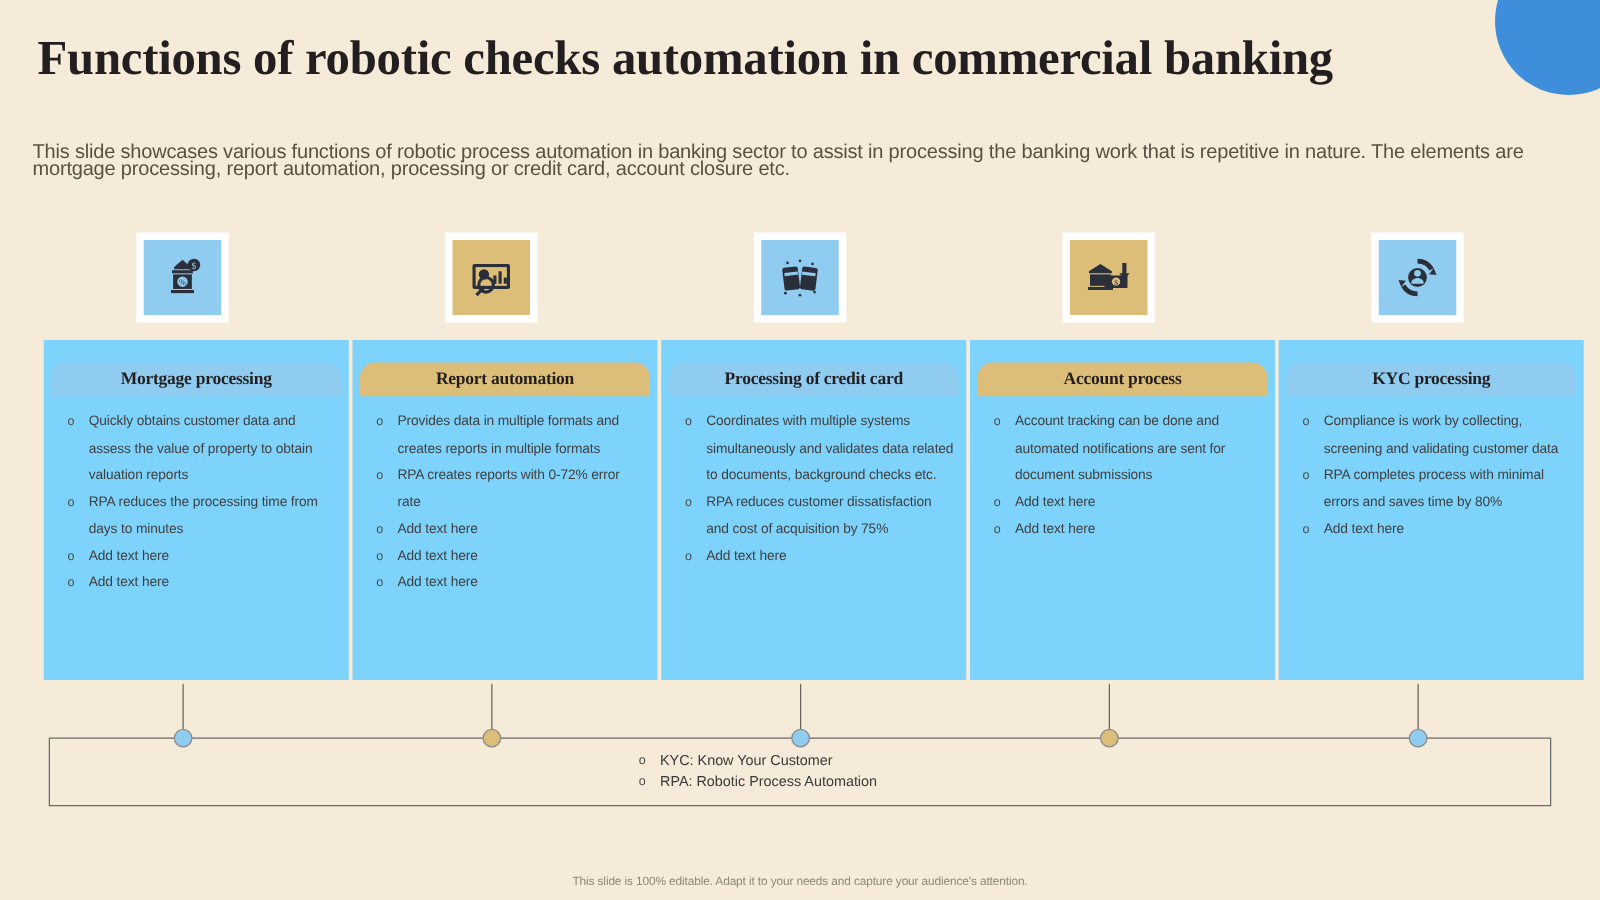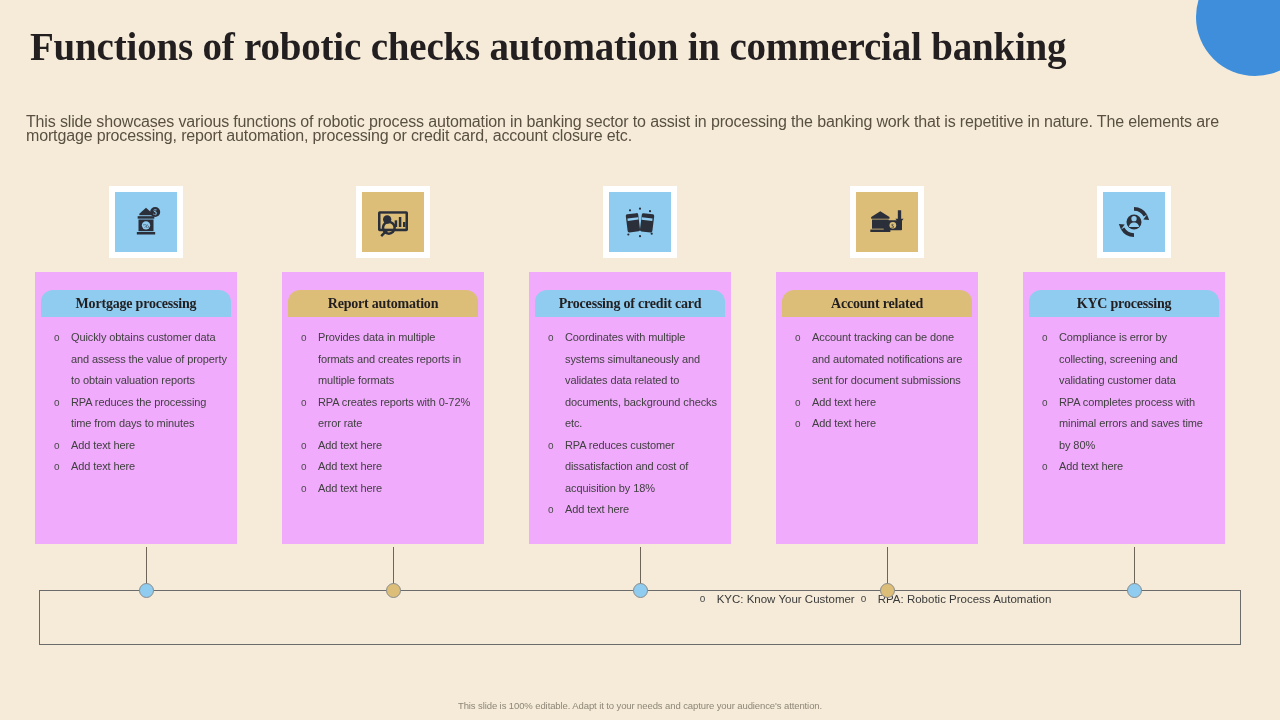--- a/index.html
+++ b/index.html
@@ -68,22 +68,22 @@
   .icon-tile {
     width: 100%; height: 100%;
     display: flex; align-items: center; justify-content: center;
   }
   .icon-tile.blue { background: #8FCCF0; }
   .icon-tile.tan  { background: #DCBE79; }
   .icon-tile svg { display: block; }
 
   
   .card {
-    background: #f0abfc;
-    width: 202px;
+    background: #7dd3fc;
+    width: 244px;
     min-height: 272px;
     padding: 10px 0 16px 0;
     position: relative;
   }
   .card-header {
     margin: 8px 6px 0 6px;
     height: 27px;
     border-radius: 12px 12px 0 0;
     display: flex; align-items: center; justify-content: center;
     font-family: "Liberation Serif", serif;
@@ -118,21 +118,21 @@
   .timeline { position: absolute; left: 0; top: 0; width: 1280px; height: 720px; pointer-events: none; }
   .legend-box {
     position: absolute;
     left: 39px; top: 590px;
     width: 1202px; height: 55px;
     border: 1px solid #6B6B6B;
     background: transparent;
   }
   .legend-list {
     position: absolute; left: 0; top: 0; width: 100%; height: 100%;
-    display: flex; flex-direction: row; justify-content: center;
+    display: flex; flex-direction: column; justify-content: center;
     align-items: flex-start;
     padding-left: 465px;
     list-style: none;
   }
   .legend-list li {
     position: relative;
     padding-left: 23px;
     font-size: 11.5px;
     line-height: 16.5px;
     color: #3A3A3A;
@@ -251,21 +251,21 @@
                 <circle cx="24" cy="41" r="1.3"></circle>
                 <circle cx="38" cy="38" r="1.3"></circle>
               </g>
             </svg>
           </div>
         </div>
         <div class="card">
           <div class="card-header blue">Processing of credit card</div>
           <ul class="bullets">
             <li>Coordinates with multiple systems simultaneously and validates data related to documents, background checks etc.</li>
-            <li>RPA reduces customer dissatisfaction and cost of acquisition by 18%</li>
+            <li>RPA reduces customer dissatisfaction and cost of acquisition by 75%</li>
             <li>Add text here</li>
           </ul>
         </div>
       </div>
       <div class="col col-3">
         <div class="icon-frame">
           <div class="icon-tile tan">
             <svg width="40" height="40" viewBox="0 0 48 48">
               <g fill="#2b2f3a">
                 <path d="M5 18l11-7 11 7v2H5z"></path>
@@ -273,21 +273,21 @@
                 <rect x="4" y="33" width="24" height="3"></rect>
                 <rect x="20" y="22" width="22" height="12" rx="1"></rect>
                 <circle cx="31" cy="28" r="4" fill="#DCBE79"></circle>
                 <text x="31" y="31" font-size="7" text-anchor="middle" fill="#2b2f3a" font-family="serif">$</text>
                 <path d="M37 10l4 0 0 10 3 0-5 6-5-6 3 0z"></path>
               </g>
             </svg>
           </div>
         </div>
         <div class="card">
-          <div class="card-header tan">Account related</div>
+          <div class="card-header tan">Account process</div>
           <ul class="bullets">
             <li>Account tracking can be done and automated notifications are sent for document submissions</li>
             <li>Add text here</li>
             <li>Add text here</li>
           </ul>
         </div>
       </div>
       <div class="col col-4">
         <div class="icon-frame">
           <div class="icon-tile blue">
@@ -300,21 +300,21 @@
                 <path d="M39.6 15l2.6 6.5-7-0.6z"></path>
                 <path d="M24 42a18 18 0 0 1-15.6-9l4-2.3A13.4 13.4 0 0 0 24 37.4z"></path>
                 <path d="M8.4 33l-2.6-6.5 7 .6z"></path>
               </g>
             </svg>
           </div>
         </div>
         <div class="card">
           <div class="card-header blue">KYC processing</div>
           <ul class="bullets">
-            <li>Compliance is error by collecting, screening and validating customer data</li>
+            <li>Compliance is work by collecting, screening and validating customer data</li>
             <li>RPA completes process with minimal errors and saves time by 80%</li>
             <li>Add text here</li>
           </ul>
         </div>
       </div>
     </div>
 
   <div class="timeline">
     <div class="legend-box">
       <ul class="legend-list">

